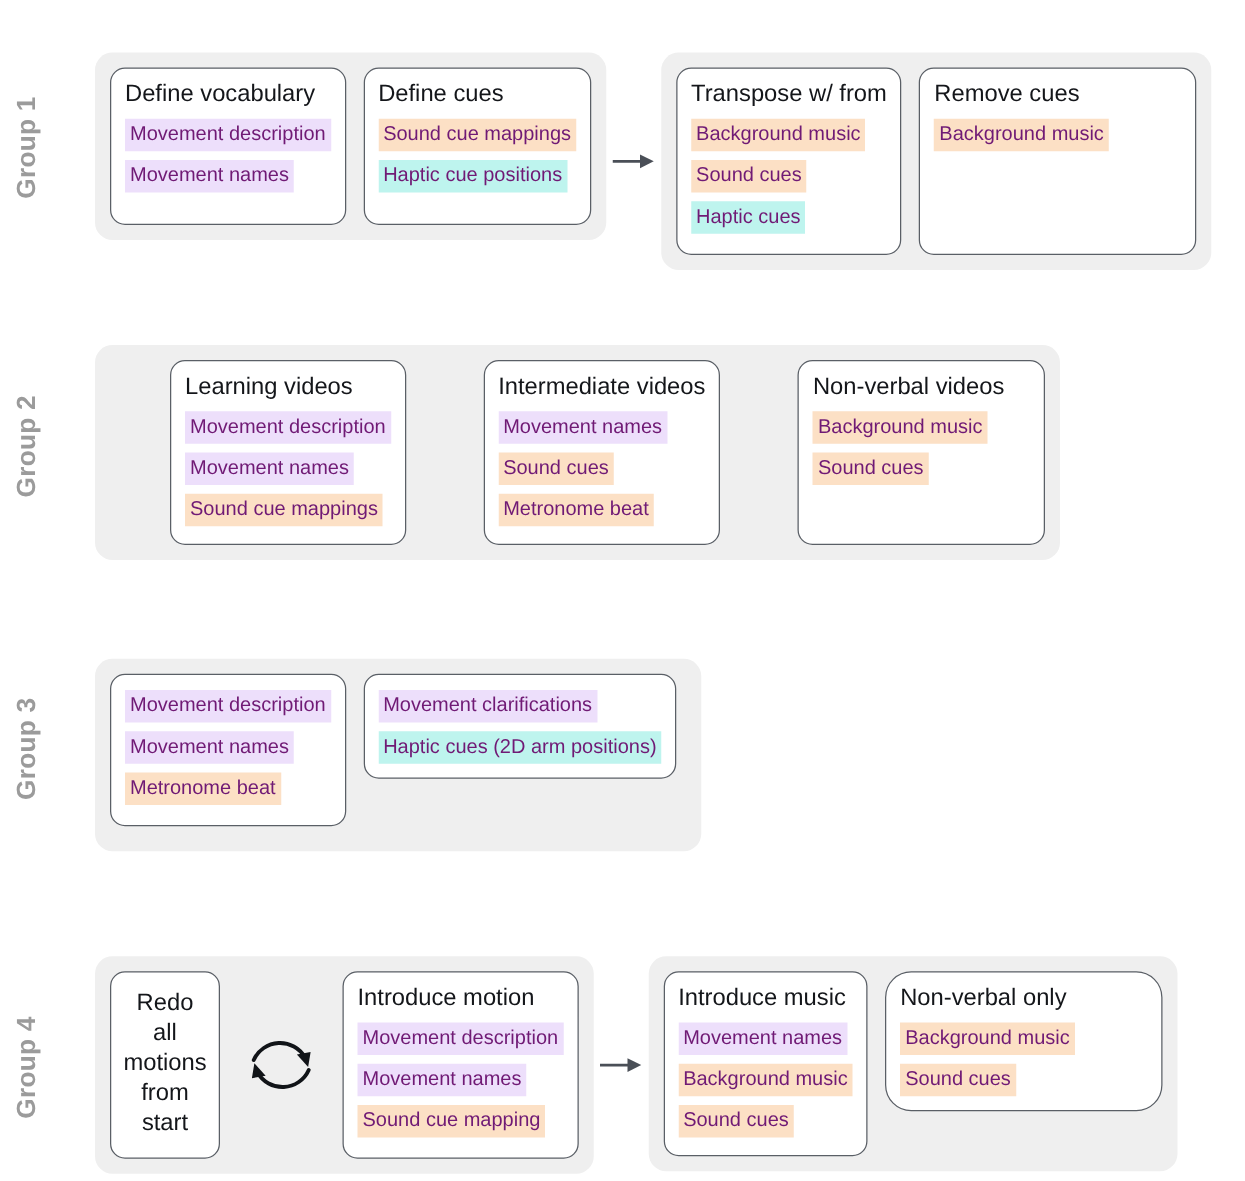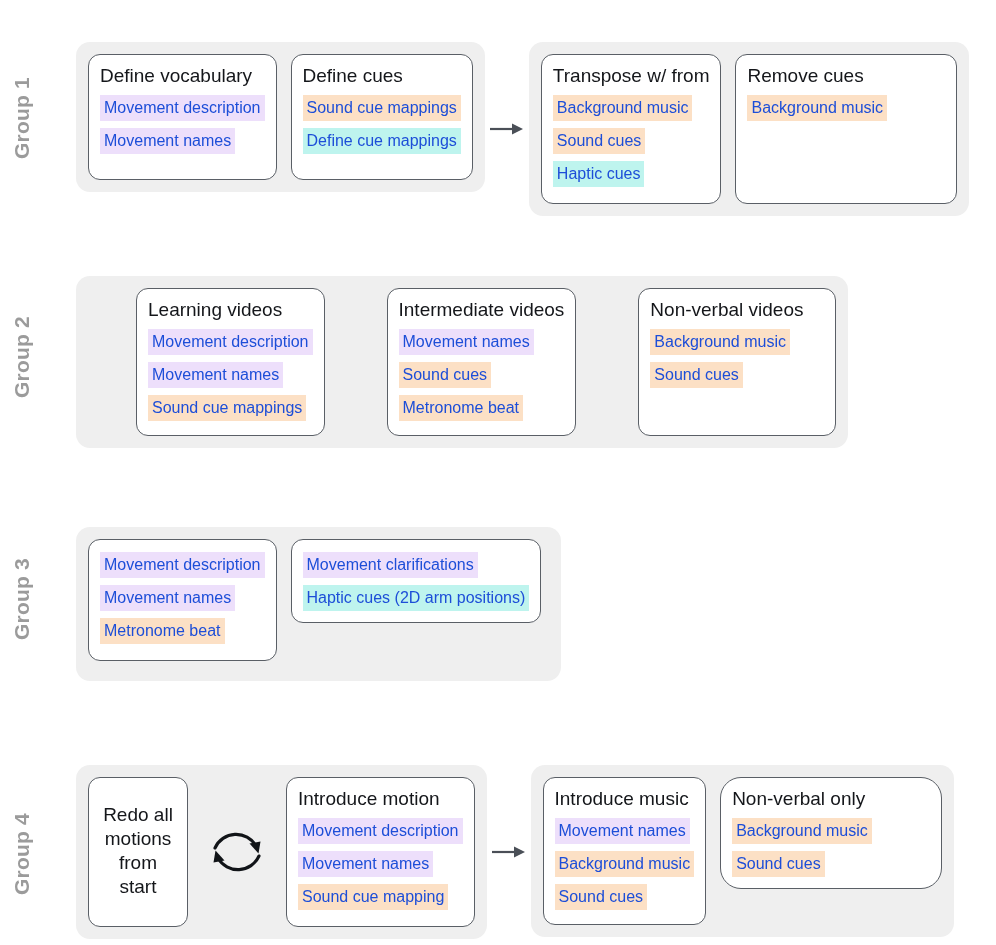--- a/index.html
+++ b/index.html
@@ -91,21 +91,21 @@
   .tags {
     display: flex;
     flex-direction: column;
     align-items: flex-start;
     gap: 7px;
     margin-top: 3px;
   }
 
   .tag {
     font-size: 16px;
-    color: #1d4ed8;
+    color: #701a75;
     line-height: 1.32;
     padding: 2px 4px 3px 4px;
     white-space: nowrap;
   }
   .tag.purple { background: #eddffb; }
   .tag.orange { background: #fce0c5; }
   .tag.teal   { background: #bef4ee; }
 
   
   .arrow-connector {
@@ -137,21 +137,21 @@
   #row-g1 .group-label { height: 152px; }
   #row-g2 .group-label { height: 162px; }
   #row-g3 .group-label { height: 144px; }
   #row-g4 .group-label { height: 178px; }
 
   #g1-sec-a .card { min-height: 126px; }
   #g1-sec-b .card { min-height: 150px; }
   #g2-sec-a .card { min-height: 148px; margin-left: 48px; }
   #g3-card-a { min-height: 122px; }
   #g3-card-b { min-height: 76px; }
-  #g4-card-redo { width: 100px; min-height: 118px; }
+  #g4-card-redo { width: 88px; min-height: 118px; }
   #g4-sec-a .card { min-height: 150px; }
   #g4-sec-b .card { min-height: 148px; }
   #g4-sec-b #g4-card-nvo { min-height: 112px; }
 
   #g1-card-remove { min-width: 222px; }
   #g2-card-nvv    { min-width: 198px; }
   #g4-card-nvo    { min-width: 222px; border-radius: 21px; }
 
   #g3-sec-a { padding-bottom: 20px; padding-right: 20px; }
 </style>
@@ -169,21 +169,21 @@
           <div class="card-title">Define vocabulary</div>
           <div class="tags">
             <span class="tag purple">Movement description</span>
             <span class="tag purple">Movement names</span>
           </div>
         </div>
         <div class="card">
           <div class="card-title">Define cues</div>
           <div class="tags">
             <span class="tag orange">Sound cue mappings</span>
-            <span class="tag teal">Define cue mappings</span>
+            <span class="tag teal">Haptic cue positions</span>
           </div>
         </div>
       </div>
 
       <div class="arrow-connector" style="width:44px;">
         <svg width="34" height="14" viewBox="0 0 34 14" aria-hidden="true">
           <line x1="0" y1="7" x2="24" y2="7" stroke="#4a4f57" stroke-width="2.2"></line>
           <polygon points="22,1.5 33,7 22,12.5" fill="#4a4f57"></polygon>
         </svg>
       </div>

